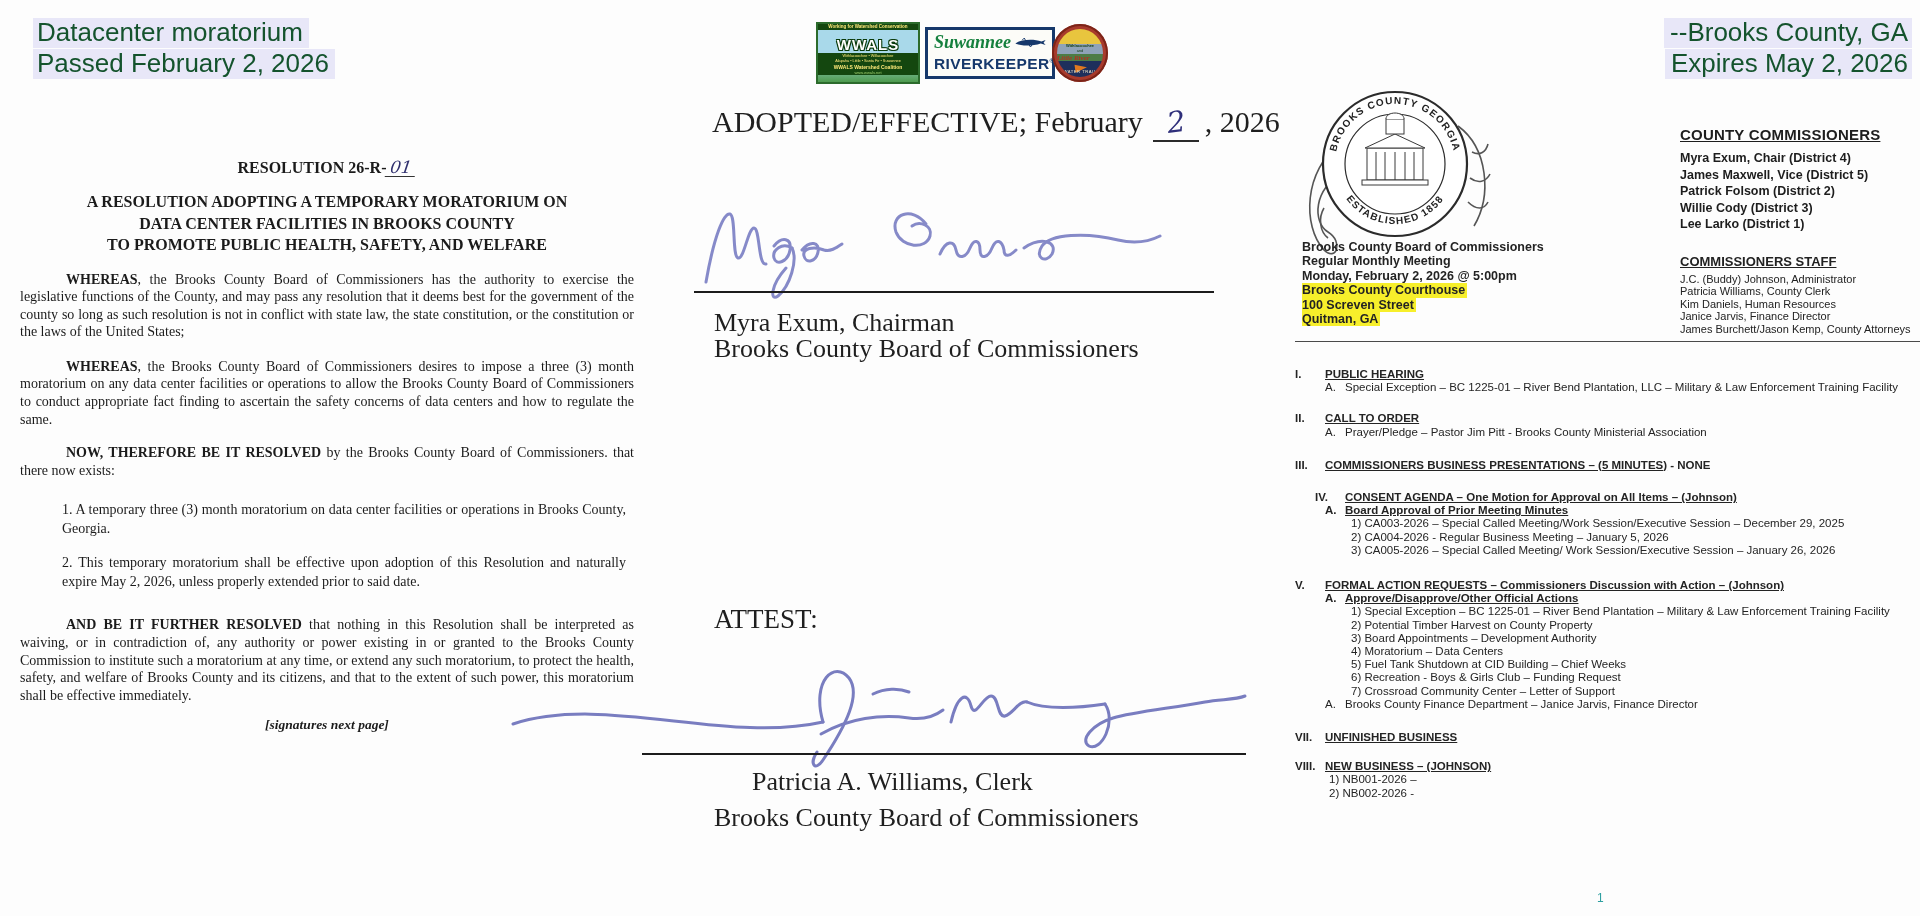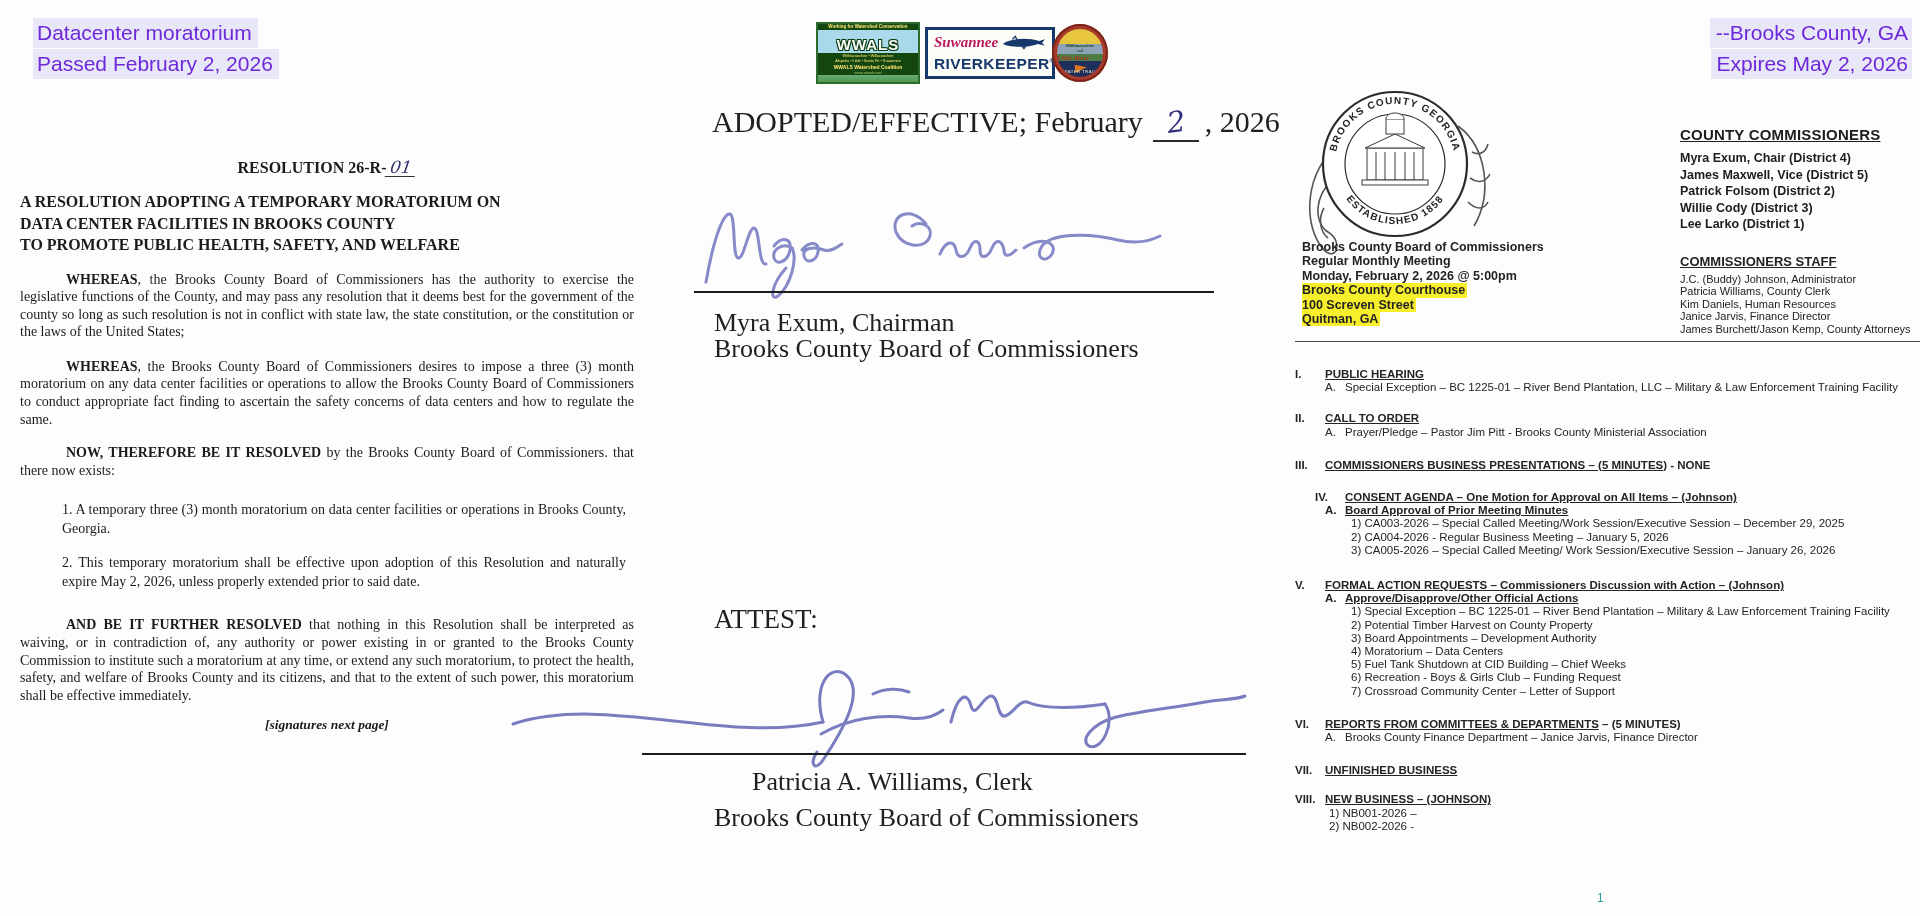--- a/index.html
+++ b/index.html
@@ -1,40 +1,40 @@
 <!DOCTYPE html>
 <html><head>
 <meta charset="utf-8">
 <style>
   html,body{margin:0;padding:0;background:#ffffff;}
   .page{position:relative;width:1920px;height:916px;background:#fdfdfd;overflow:hidden;
         font-family:"Liberation Sans",sans-serif;color:#1c1c1c;}
 
   
-  .cap{position:absolute;top:18px;font-size:21px;line-height:27px;color:#6d28d9;padding-left:28px;}
+  .cap{position:absolute;top:18px;font-size:26px;line-height:27px;color:#14532d;padding-left:28px;}
   .cap-left{left:5px;}
   .cap-right{right:8px;text-align:right;}
   .cap span.hl{display:inline-block;background:#e8e7f8;padding:1px 6px 2px 4px;margin-bottom:1px;}
   .cap-right span.hl{padding:1px 4px 2px 6px;}
 
   
   .wwals{position:absolute;left:816px;top:22px;width:104px;height:62px;border:2px solid #2c6b2c;
          background:linear-gradient(180deg,#a9d9ea 0%,#a9d9ea 55%,#4e9b4e 100%);box-sizing:border-box;overflow:hidden;}
   .wwals .strip{background:#14470f;color:#ffe97a;text-align:center;font-weight:bold;}
   .wwals .tag{font-size:4.5px;line-height:6px;}
   .wwals .big{font-size:15px;font-weight:900;color:#fff;text-align:center;line-height:17px;letter-spacing:1px;
               text-shadow:-1px -1px 0 #0a3a0a,1px -1px 0 #0a3a0a,-1px 1px 0 #0a3a0a,1px 1px 0 #0a3a0a;margin-top:6px;}
   .wwals .rivers{font-size:3.8px;line-height:4.6px;background:#14470f;color:#ffe97a;text-align:center;padding:1px 0;}
   .wwals .coal{font-size:5px;line-height:6px;}
   .wwals .url{font-size:4px;line-height:5px;color:#9fd06f;background:#14470f;text-align:center;}
 
   .rk{position:absolute;left:925px;top:27px;width:130px;height:52px;border:3px solid #16386b;background:#fcfcf8;
       box-sizing:border-box;padding:2px 5px 0 6px;}
   .rk .row1{display:flex;align-items:center;gap:3px;}
-  .rk .suw{font-family:"Liberation Serif",serif;font-style:italic;font-weight:bold;font-size:15px;color:#be185d;line-height:20px;}
+  .rk .suw{font-family:"Liberation Serif",serif;font-style:italic;font-weight:bold;font-size:18px;color:#15803d;line-height:20px;}
   .rk .rkw{font-size:15.5px;font-weight:bold;color:#16386b;letter-spacing:0.4px;line-height:19px;}
   .rk sup{font-size:6px;}
 
   .wtbadge{position:absolute;left:1052px;top:24px;width:56px;height:58px;border-radius:50%;
            background:#a83a2c;box-shadow:inset 0 0 0 2px #7c2418;}
   .wtbadge .inner{position:absolute;left:5px;top:5px;right:5px;bottom:5px;border-radius:50%;overflow:hidden;
         background:linear-gradient(180deg,#e8c53e 0%,#e8c53e 32%,#8fa3b8 32%,#8fa3b8 52%,#4d7c45 52%,#4d7c45 66%,#1e2f5c 66%,#1e2f5c 100%);}
   .wtbadge .t1{position:absolute;top:14px;width:100%;text-align:center;font-size:4px;color:#17401a;font-weight:bold;}
   .wtbadge .t2{position:absolute;top:19px;width:100%;text-align:center;font-size:4px;color:#17401a;}
   .wtbadge .t3{position:absolute;top:25px;width:100%;font-family:"Liberation Serif",serif;
@@ -42,21 +42,21 @@
   .wtbadge .fish{position:absolute;left:18px;top:35px;width:0;height:0;border-top:4px solid transparent;
                  border-bottom:4px solid transparent;border-left:12px solid #e07820;transform:rotate(-8deg);}
   .wtbadge .t4{position:absolute;bottom:3px;width:100%;text-align:center;font-size:4.2px;color:#f3e9c8;letter-spacing:0.5px;}
 
   
   .doc-left{position:absolute;left:20px;top:150px;width:614px;font-family:"Liberation Serif",serif;
             font-size:14px;color:#1b1b1b;}
   .res-num{margin-top:8px;text-align:center;font-weight:bold;font-size:16px;line-height:18px;}
   .hw-num{display:inline-block;font-style:italic;font-family:"DejaVu Serif",serif;color:#30306e;
           border-bottom:1.5px solid #333;min-width:30px;text-align:center;transform:skewX(-8deg);font-size:17px;font-weight:normal;}
-  .res-title{margin-top:14px;font-weight:bold;font-size:16px;line-height:21.5px;}
+  .res-title{margin-top:14px;text-align:center;font-weight:bold;font-size:16px;line-height:21.5px;}
   .res-p{text-align:justify;line-height:17.6px;text-indent:46px;margin:0;}
   .res-p .lead{font-weight:bold;}
   .mtp1{margin-top:15px;} .mtp2{margin-top:17px;} .mtp3{margin-top:16px;} .mtp4{margin-top:25px;}
   .res-item{margin-left:42px;margin-right:8px;text-align:justify;line-height:19px;}
   .mti1{margin-top:21px;} .mti2{margin-top:15px;}
   .res-note{margin-top:13px;text-align:center;font-weight:bold;font-style:italic;font-size:13.5px;}
 
   
   .m-serif{position:absolute;font-family:"Liberation Serif",serif;color:#1f1f1f;}
   .m-adopt{left:712px;top:104px;font-size:30px;line-height:36px;}
@@ -316,24 +316,20 @@
     <div class="ag-row pt">
         <span>5) Fuel Tank Shutdown at CID Building – Chief Weeks</span>
       </div>
     <div class="ag-row pt">
         <span>6) Recreation - Boys &amp; Girls Club – Funding Request</span>
       </div>
     <div class="ag-row pt">
         <span>7) Crossroad Community Center – Letter of Support</span>
       </div>
 
-    <div class="ag-row mt20">
-        <span class="ag-n">VI.</span>
-        <span><span class="b u">REPORTS FROM COMMITTEES &amp; DEPARTMENTS</span><span class="b"> – (5 MINUTES)</span></span>
-      </div>
     <div class="ag-row sub">
         <span class="ag-a">A.</span>
         <span>Brooks County Finance Department – Janice Jarvis, Finance Director</span>
       </div>
 
     <div class="ag-row mt20">
         <span class="ag-n">VII.</span>
         <span class="b u">UNFINISHED BUSINESS</span>
       </div>
 

